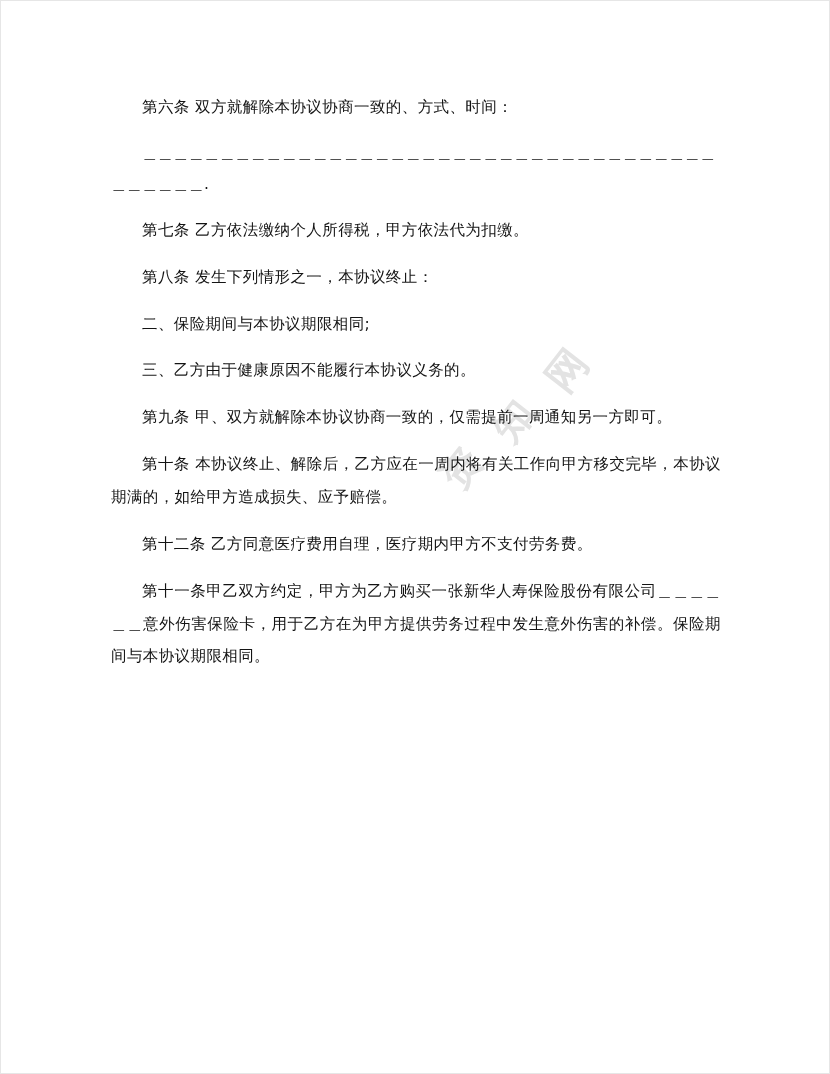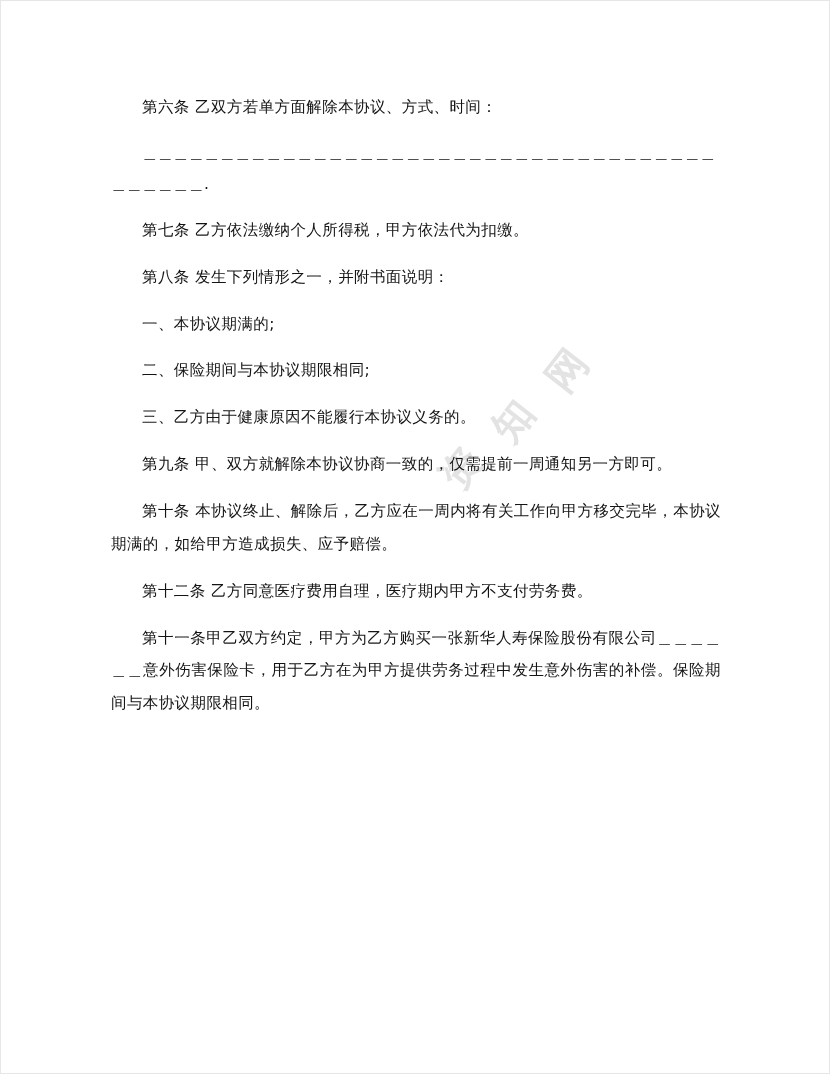--- a/index.html
+++ b/index.html
@@ -77,25 +77,24 @@
 
 <div class="page">
 
   <div class="watermark">
     <span class="wm1">资</span>
     <span class="wm2">知</span>
     <span class="wm3">网</span>
   </div>
 
   <div class="page-inner">
-    <p class="para">第六条 乙双方若单方面解除本协议、方式、时间：</p>
+    <p class="para">第六条 双方就解除本协议协商一致的、方式、时间：</p>
     <p class="blank-line">＿＿＿＿＿＿＿＿＿＿＿＿＿＿＿＿＿＿＿＿＿＿＿＿＿＿＿＿＿＿＿＿＿＿＿＿＿＿＿＿＿＿＿.</p>
     <p class="para">第七条 乙方依法缴纳个人所得税，甲方依法代为扣缴。</p>
-    <p class="para">第八条 发生下列情形之一，并附书面说明：</p>
-    <p class="para">一、本协议期满的;</p>
+    <p class="para">第八条 发生下列情形之一，本协议终止：</p>
     <p class="para">二、保险期间与本协议期限相同;</p>
     <p class="para">三、乙方由于健康原因不能履行本协议义务的。</p>
     <p class="para">第九条 甲、双方就解除本协议协商一致的，仅需提前一周通知另一方即可。</p>
     <p class="para">第十条 本协议终止、解除后，乙方应在一周内将有关工作向甲方移交完毕，本协议期满的，如给甲方造成损失、应予赔偿。</p>
     <p class="para">第十二条 乙方同意医疗费用自理，医疗期内甲方不支付劳务费。</p>
     <p class="para">第十一条甲乙双方约定，甲方为乙方购买一张新华人寿保险股份有限公司＿＿＿＿＿＿意外伤害保险卡，用于乙方在为甲方提供劳务过程中发生意外伤害的补偿。保险期间与本协议期限相同。</p>
   </div>
 
 </div>
 

